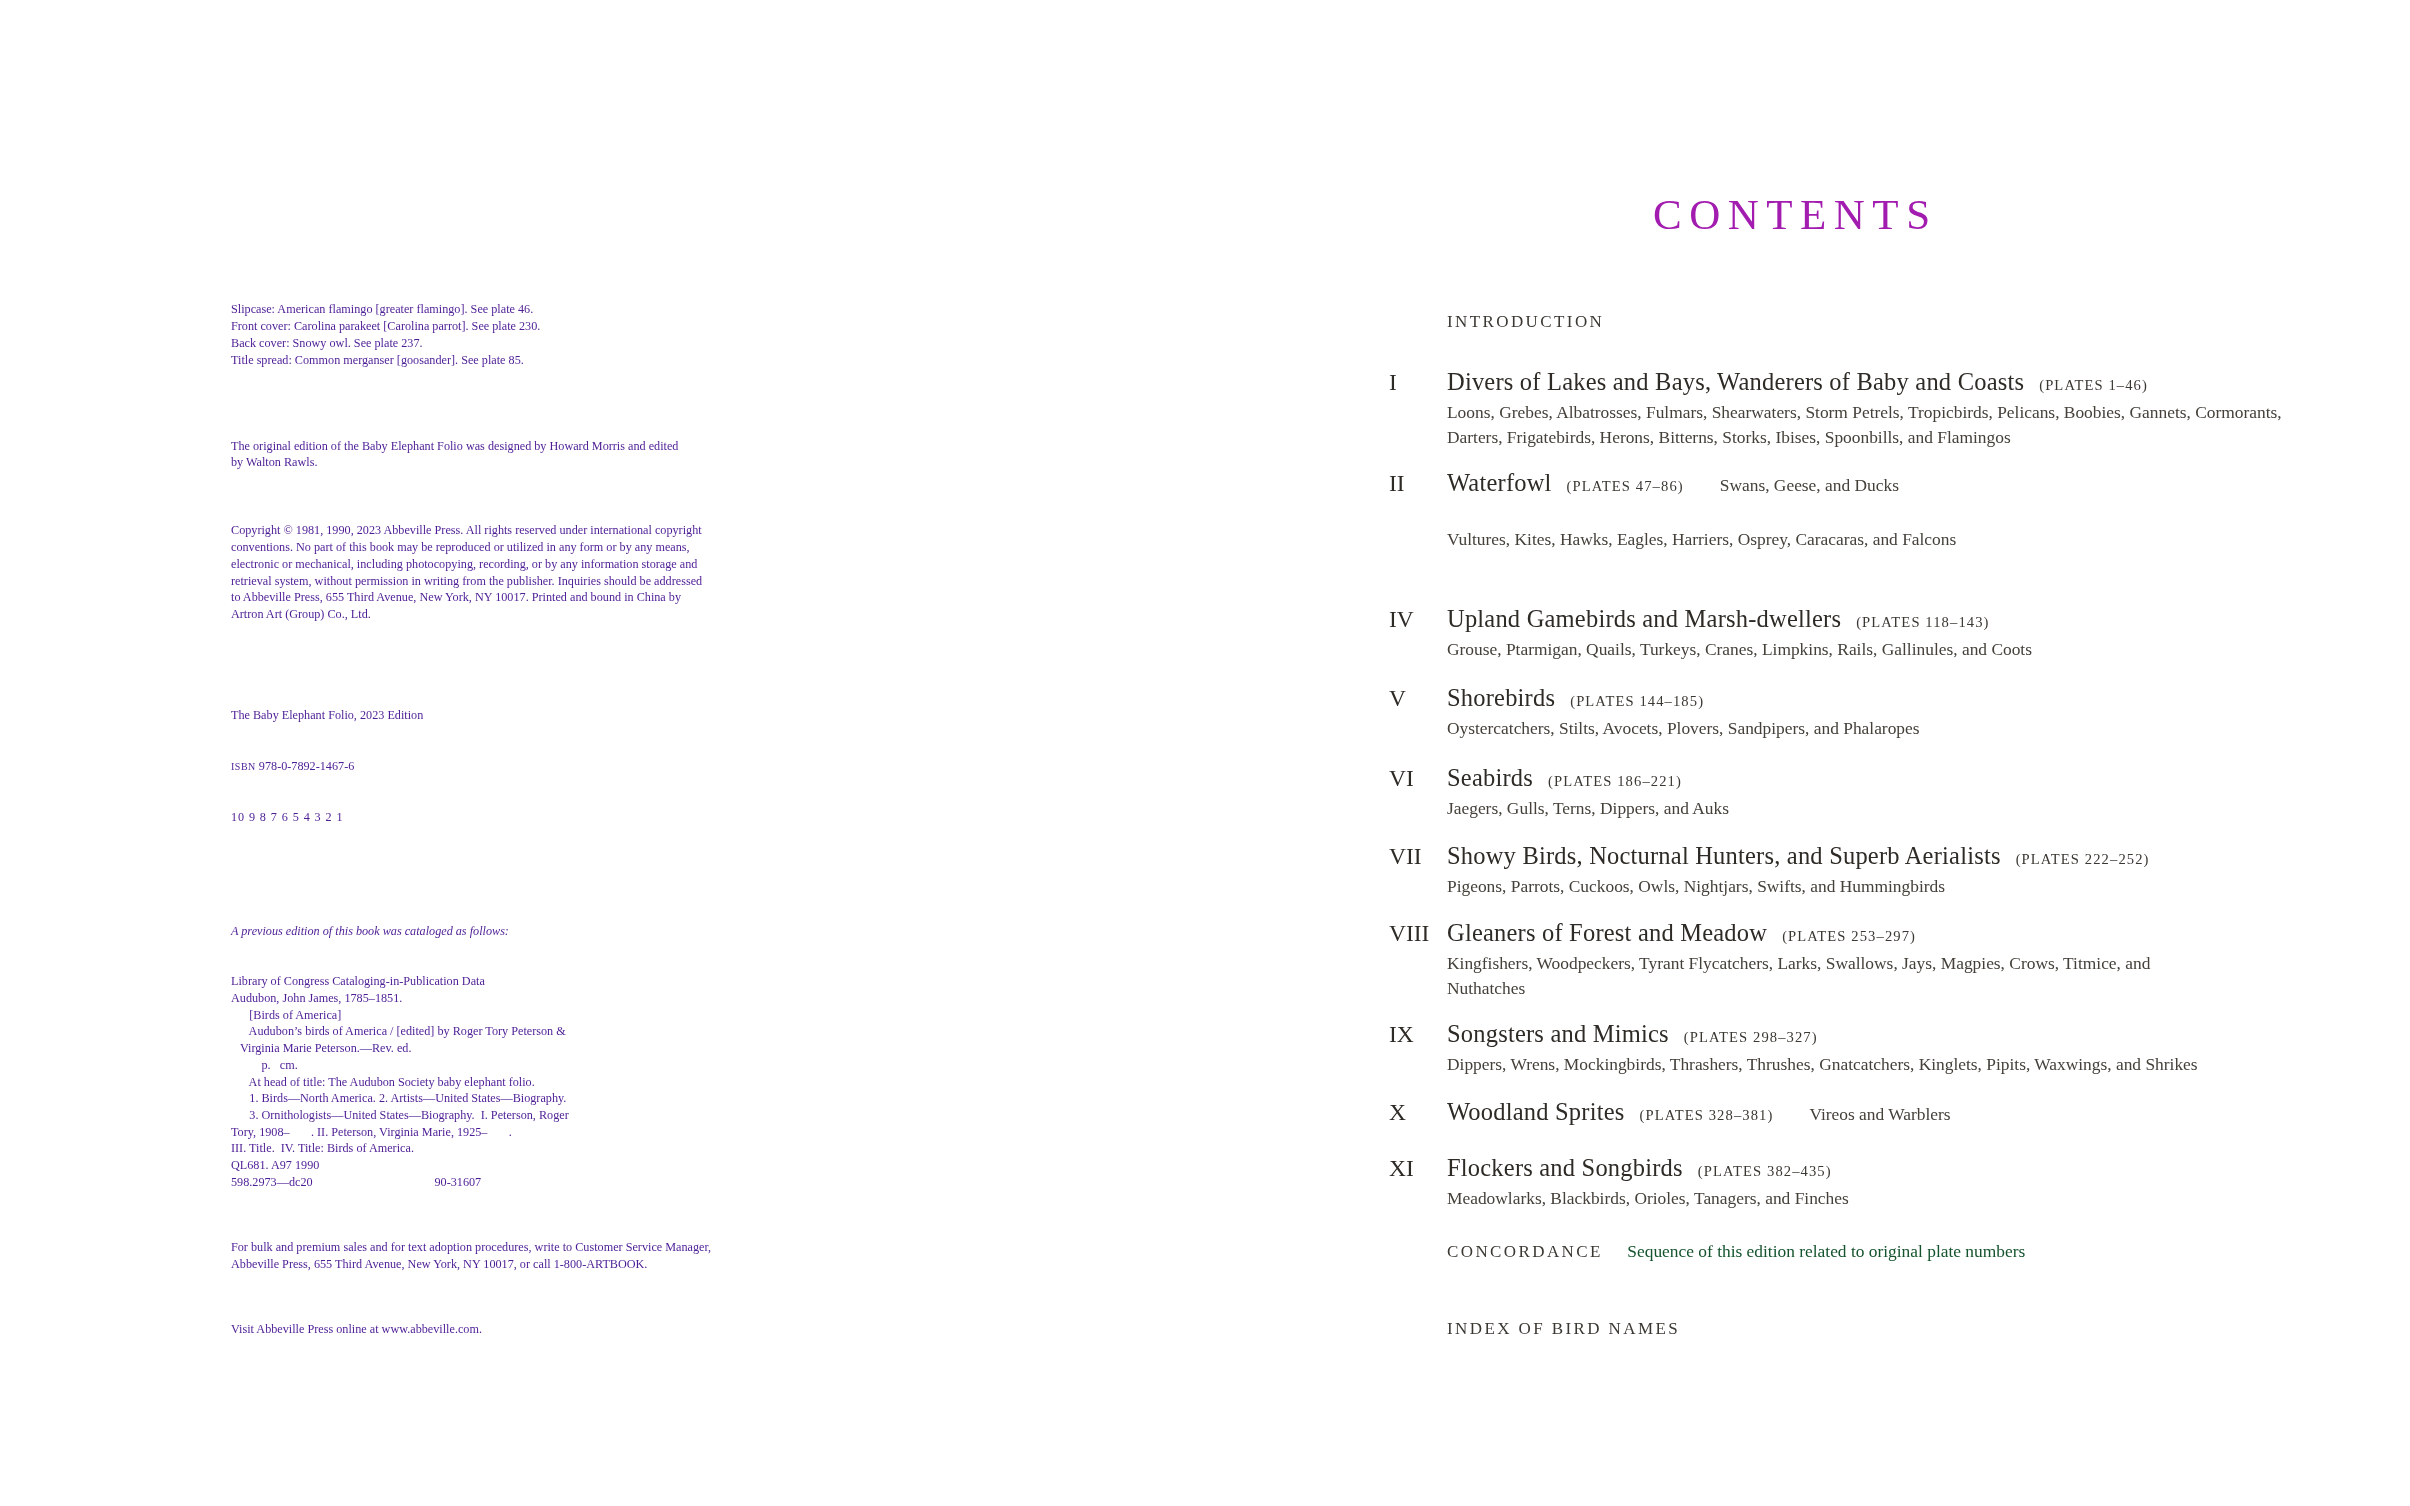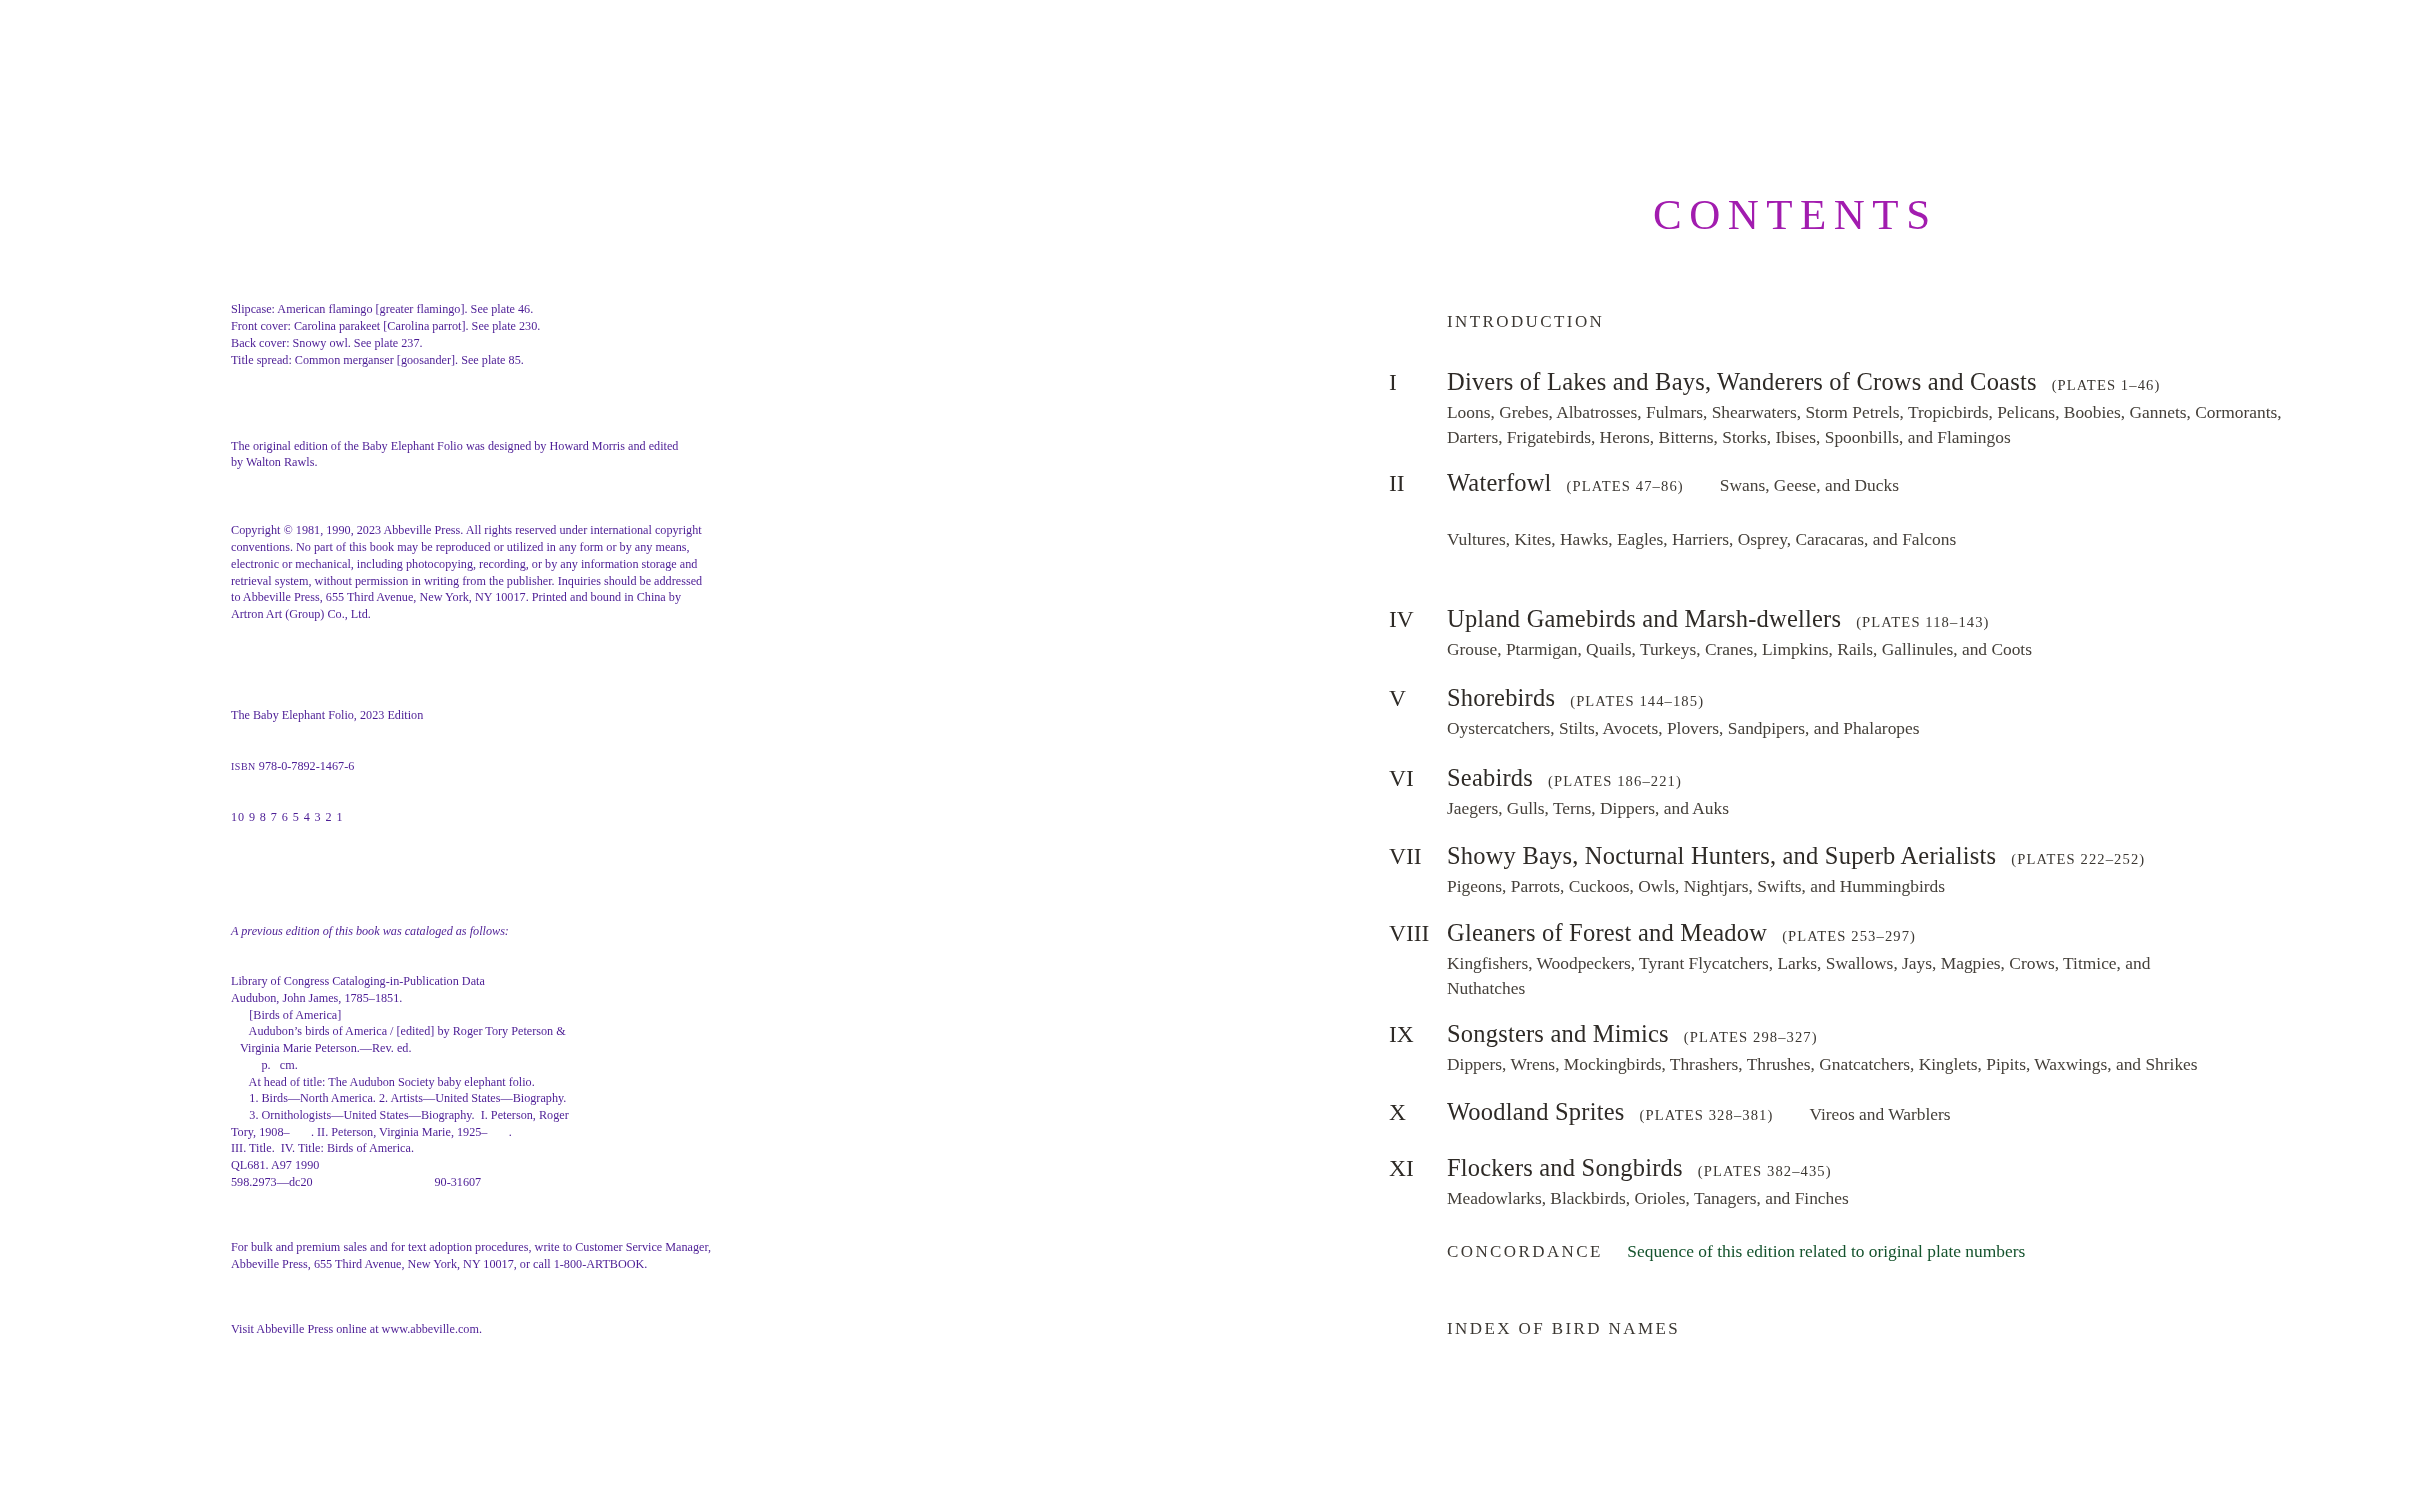--- a/index.html
+++ b/index.html
@@ -168,21 +168,21 @@
 Abbeville Press, 655 Third Avenue, New York, NY 10017, or call 1-800-ARTBOOK.</div>
   <div class="para">Visit Abbeville Press online at www.abbeville.com.</div>
 </div>
 
 <div class="contents-title">CONTENTS</div>
 
 <div class="section-heading intro-heading">INTRODUCTION</div>
 
 <div class="chapter chap-0">
   <div class="line1">
-    <span class="numeral">I</span><span class="chap-title">Divers of Lakes and Bays, Wanderers of Crows and Coasts</span><span class="plates">(PLATES 1–46)</span>
+    <span class="numeral">I</span><span class="chap-title">Divers of Lakes and Bays, Wanderers of Baby and Coasts</span><span class="plates">(PLATES 1–46)</span>
   </div>
   <div class="chap-desc">Loons, Grebes, Albatrosses, Fulmars, Shearwaters, Storm Petrels, Tropicbirds, Pelicans, Boobies, Gannets, Cormorants,
 Darters, Frigatebirds, Herons, Bitterns, Storks, Ibises, Spoonbills, and Flamingos</div>
 </div>
 
 <div class="chapter chap-1">
   <div class="line1">
     <span class="numeral">II</span><span class="chap-title">Waterfowl</span><span class="plates">(PLATES 47–86)</span><span class="inline-desc">Swans, Geese, and Ducks</span>
   </div>
 </div>
@@ -207,21 +207,21 @@
 
 <div class="chapter chap-5">
   <div class="line1">
     <span class="numeral">VI</span><span class="chap-title">Seabirds</span><span class="plates">(PLATES 186–221)</span>
   </div>
   <div class="chap-desc">Jaegers, Gulls, Terns, Dippers, and Auks</div>
 </div>
 
 <div class="chapter chap-6">
   <div class="line1">
-    <span class="numeral">VII</span><span class="chap-title">Showy Bays, Nocturnal Hunters, and Superb Aerialists</span><span class="plates">(PLATES 222–252)</span>
+    <span class="numeral">VII</span><span class="chap-title">Showy Birds, Nocturnal Hunters, and Superb Aerialists</span><span class="plates">(PLATES 222–252)</span>
   </div>
   <div class="chap-desc">Pigeons, Parrots, Cuckoos, Owls, Nightjars, Swifts, and Hummingbirds</div>
 </div>
 
 <div class="chapter chap-7">
   <div class="line1">
     <span class="numeral">VIII</span><span class="chap-title">Gleaners of Forest and Meadow</span><span class="plates">(PLATES 253–297)</span>
   </div>
   <div class="chap-desc">Kingfishers, Woodpeckers, Tyrant Flycatchers, Larks, Swallows, Jays, Magpies, Crows, Titmice, and
 Nuthatches</div>

